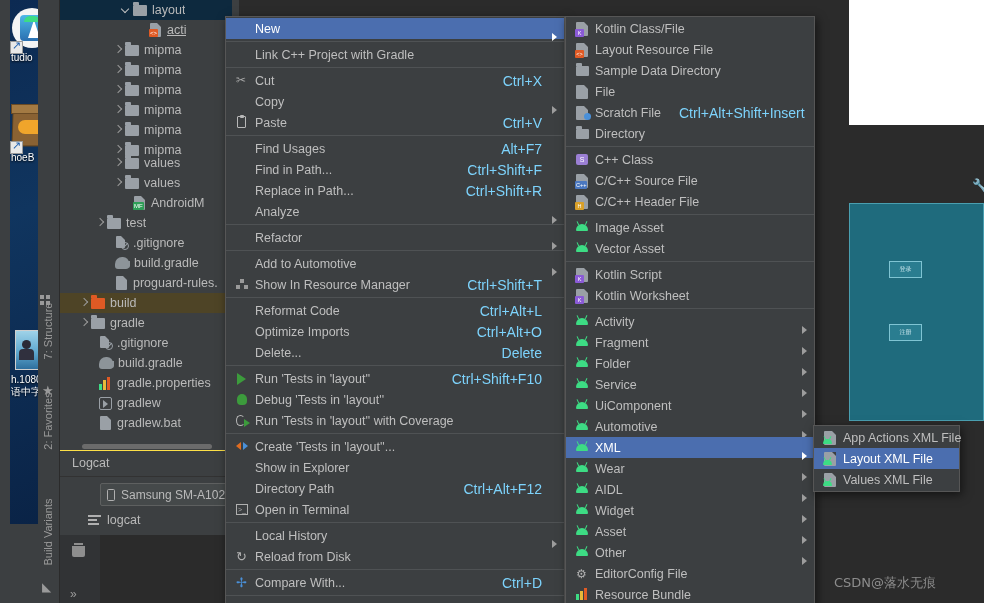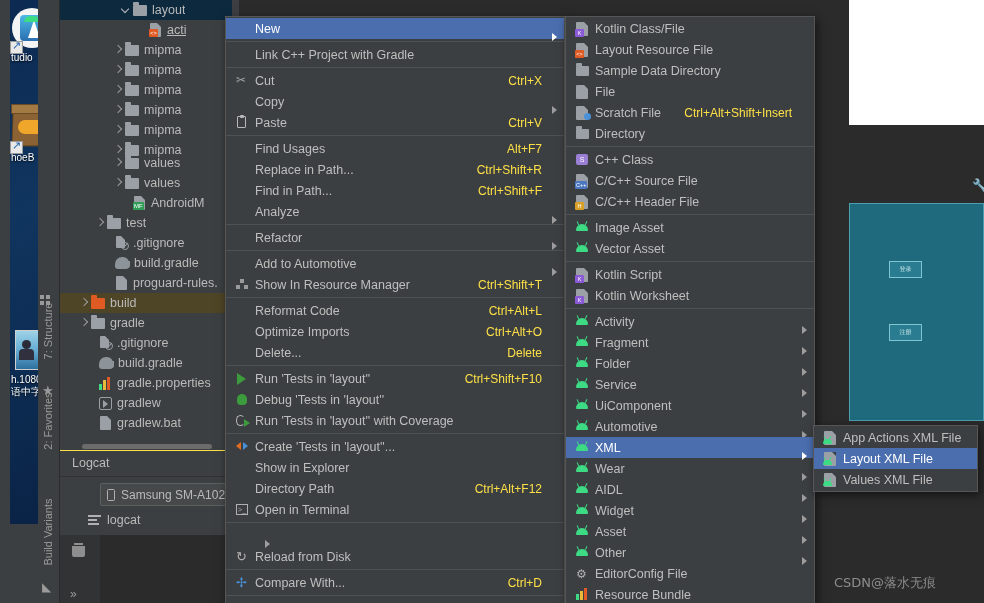--- a/index.html
+++ b/index.html
@@ -280,21 +280,21 @@
   }
   .mi {
     position: relative; height: 21px; display: flex; align-items: center;
     padding: 0 6px 0 8px; white-space: nowrap; font-size: 12.5px; color: #bfbfbf;
   }
   .mi.hl { background: #4b6eaf; color: #ffffff; }
   .mi .mico {
     width: 16px; flex: 0 0 16px; height: 15px; position: relative; margin-right: 5px;
   }
   .mi .mlabel { flex: 1 1 auto; }
-  .mi .mshort { color: #fde047; font-size: 12px; padding-left: 18px; }
+  .mi .mshort { color: #7dd3fc; font-size: 14px; padding-left: 18px; }
   .mi .marrow {
     width: 10px; flex: 0 0 10px; position: relative; margin-left: 6px;
   }
   .mi .marrow::after {
     content: ""; position: absolute; right: 1px; top: 4px;
     border-left: 5px solid #9d9d9d; border-top: 4px solid transparent;
     border-bottom: 4px solid transparent;
   }
   .mi.hl .marrow::after { border-left-color: #ffffff; }
   .msep { height: 1px; background: #4f5254; margin: 2px 0; }
@@ -673,28 +673,28 @@
       </div>
       <div class="msep"></div>
       <div class="mi">
         <span class="mico"></span>
         <span class="mlabel">Find Usages</span>
         <span class="mshort">Alt+F7</span>
         <span class="marrow" style="visibility: hidden;"></span>
       </div>
       <div class="mi">
         <span class="mico"></span>
+        <span class="mlabel">Find in Path...</span>
+        <span class="mshort">Ctrl+Shift+F</span>
+        <span class="marrow" style="visibility: hidden;"></span>
+      </div>
+      <div class="mi">
+        <span class="mico"></span>
         <span class="mlabel">Replace in Path...</span>
         <span class="mshort">Ctrl+Shift+R</span>
-        <span class="marrow" style="visibility: hidden;"></span>
-      </div>
-      <div class="mi">
-        <span class="mico"></span>
-        <span class="mlabel">Find in Path...</span>
-        <span class="mshort">Ctrl+Shift+F</span>
         <span class="marrow" style="visibility: hidden;"></span>
       </div>
       <div class="mi">
         <span class="mico"></span>
         <span class="mlabel">Analyze</span>
         <span class="marrow"></span>
       </div>
       <div class="msep"></div>
       <div class="mi">
         <span class="mico"></span>
@@ -783,20 +783,21 @@
       <div class="mi">
         <span class="mico">
           <span class="ic-term">&gt;_</span>
         </span>
         <span class="mlabel">Open in Terminal</span>
         <span class="marrow" style="visibility: hidden;"></span>
       </div>
       <div class="msep"></div>
       <div class="mi">
         <span class="mico"></span>
+        <span class="mlabel">Local History</span>
         <span class="marrow"></span>
       </div>
       <div class="mi">
         <span class="mico">
           <span class="ic-reload">↻</span>
         </span>
         <span class="mlabel">Reload from Disk</span>
         <span class="marrow" style="visibility: hidden;"></span>
       </div>
       <div class="msep"></div>
@@ -1033,21 +1034,21 @@
             <i style="left:0;height:6px;background:#3ddc84"></i>
             <i style="left:4px;height:9px;background:#e8b93a"></i>
             <i style="left:8px;height:12px;background:#e05a24"></i>
           </span>
         </span>
         <span class="mlabel">Resource Bundle</span>
         <span class="marrow" style="visibility: hidden;"></span>
       </div>
     </div>
 
-  <div class="menu" id="xmlmenu" style="left:813px; top:425px; width:165px;">
+  <div class="menu" id="xmlmenu" style="left:813px; top:425px; width:147px;">
       <div class="mi">
         <span class="mico">
           <span class="fic">
             <span class="pg"></span>
             <span class="droid" style="left:-1px;top:8px;width:9px;height:5px"></span>
           </span>
         </span>
         <span class="mlabel">App Actions XML File</span>
         <span class="marrow" style="visibility: hidden;"></span>
       </div>

